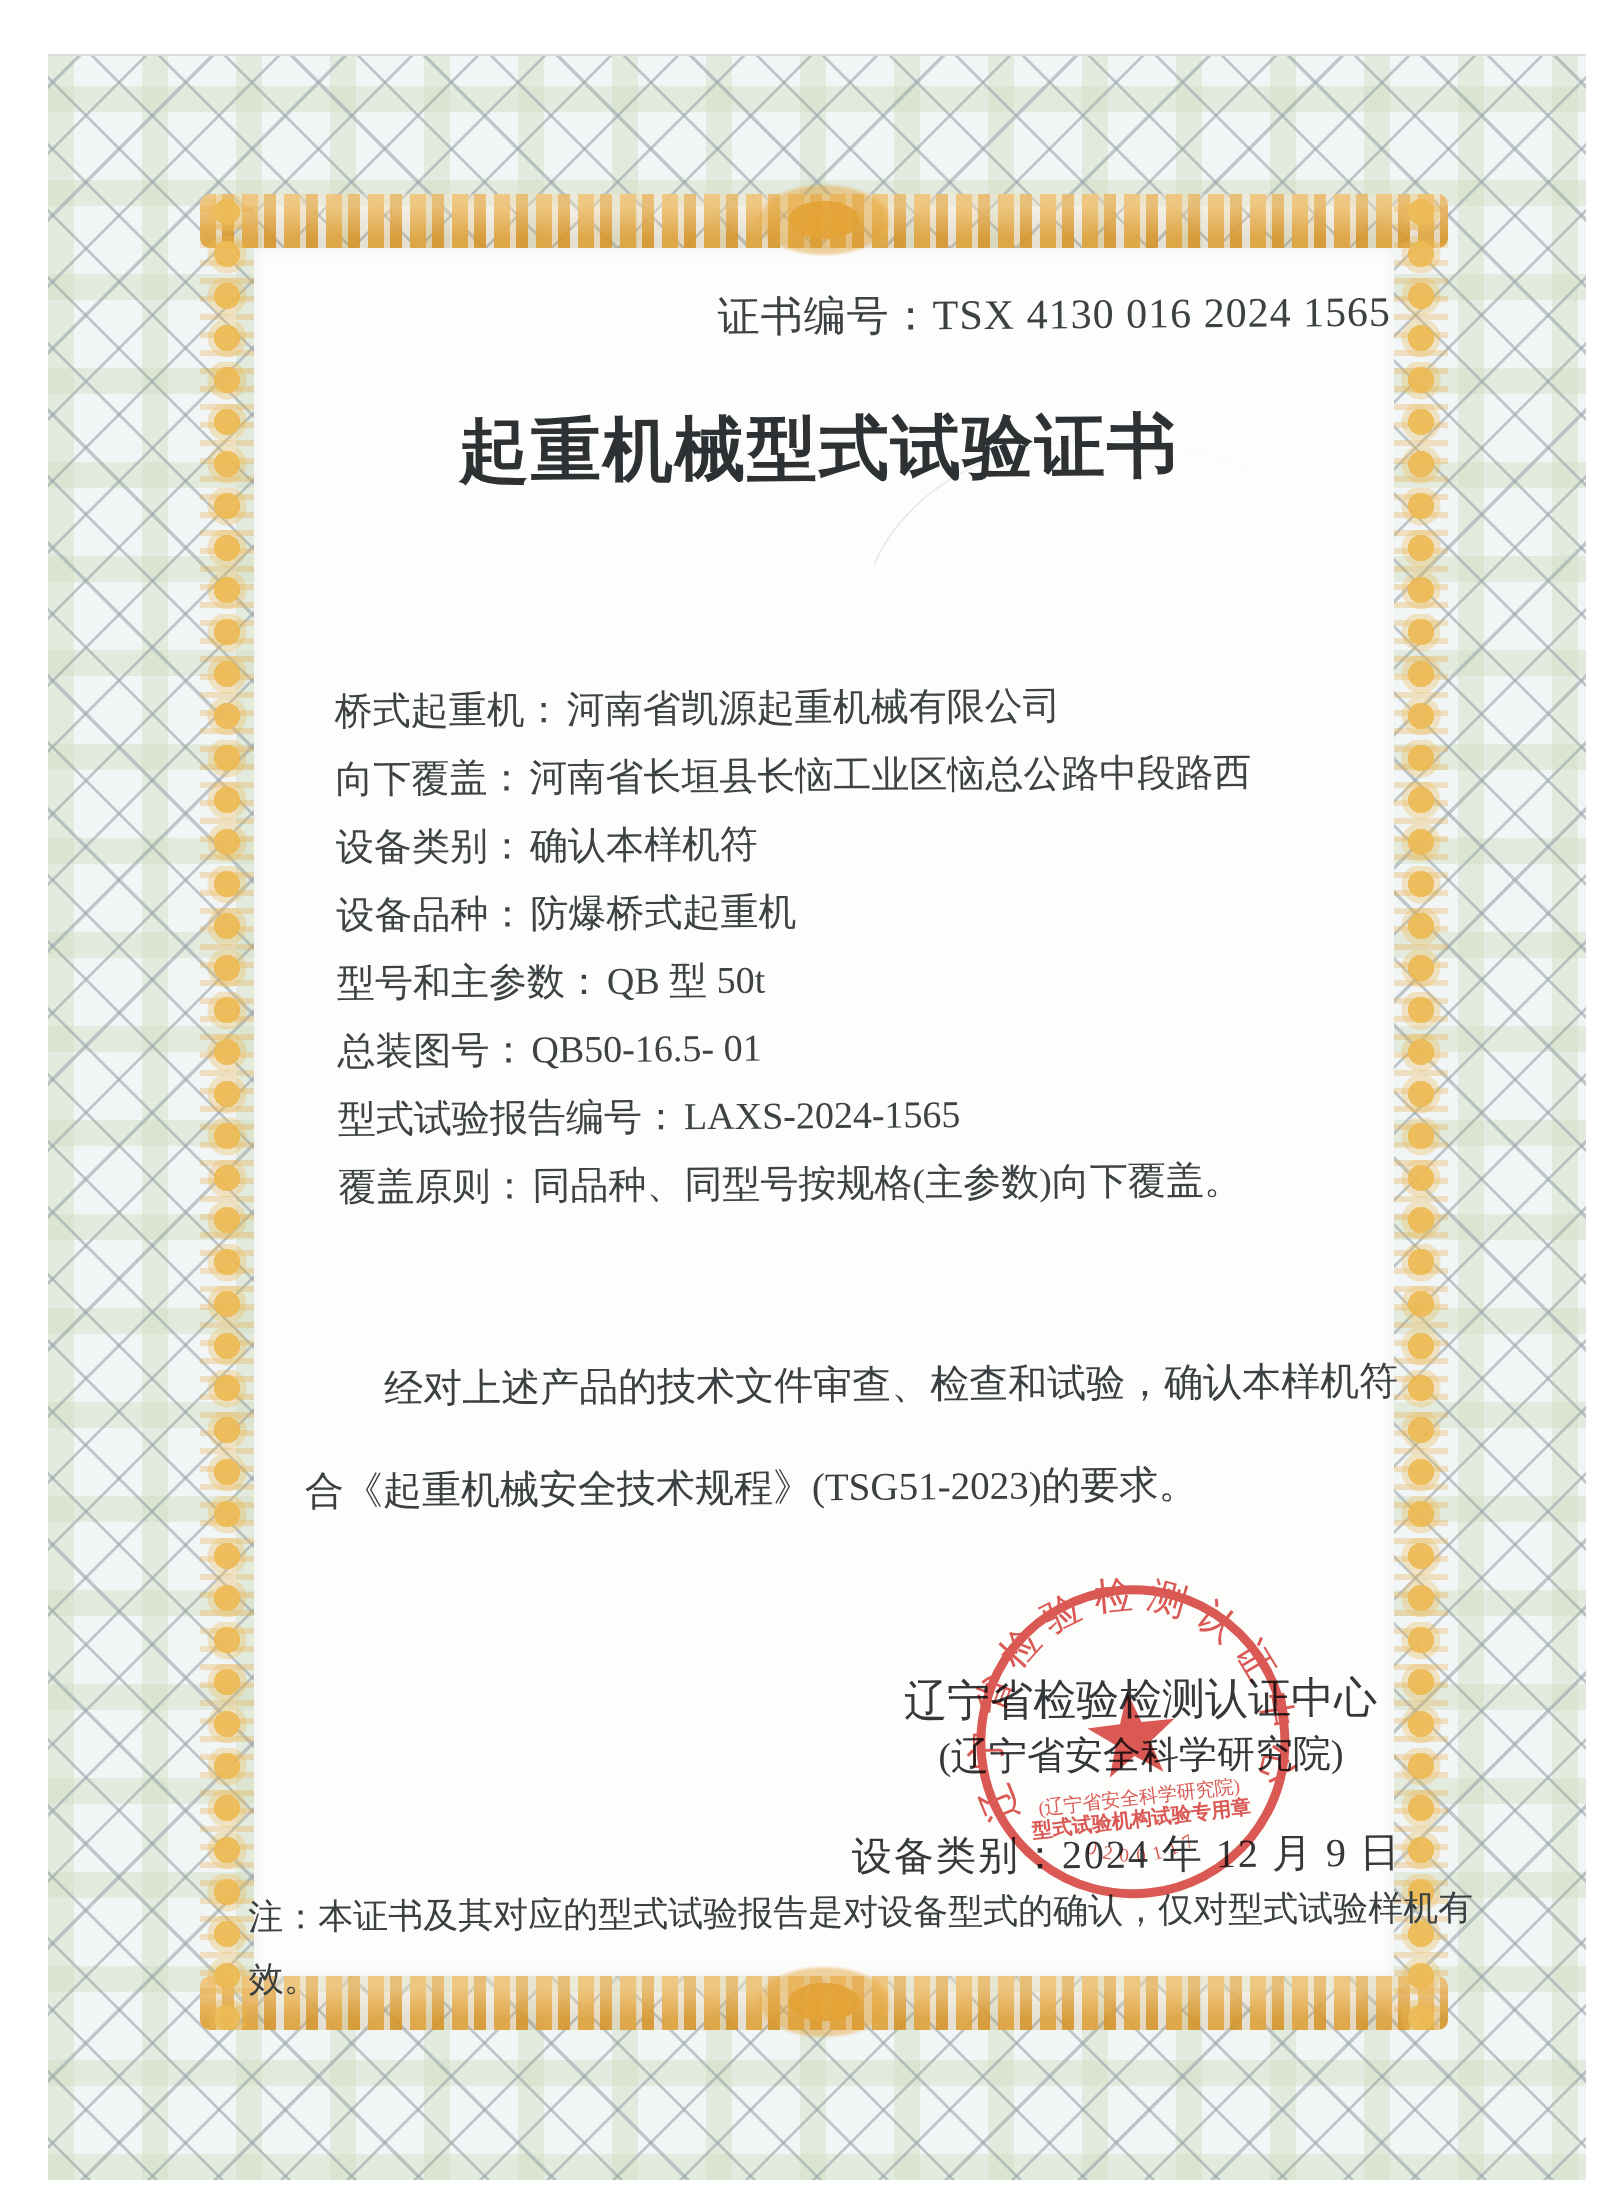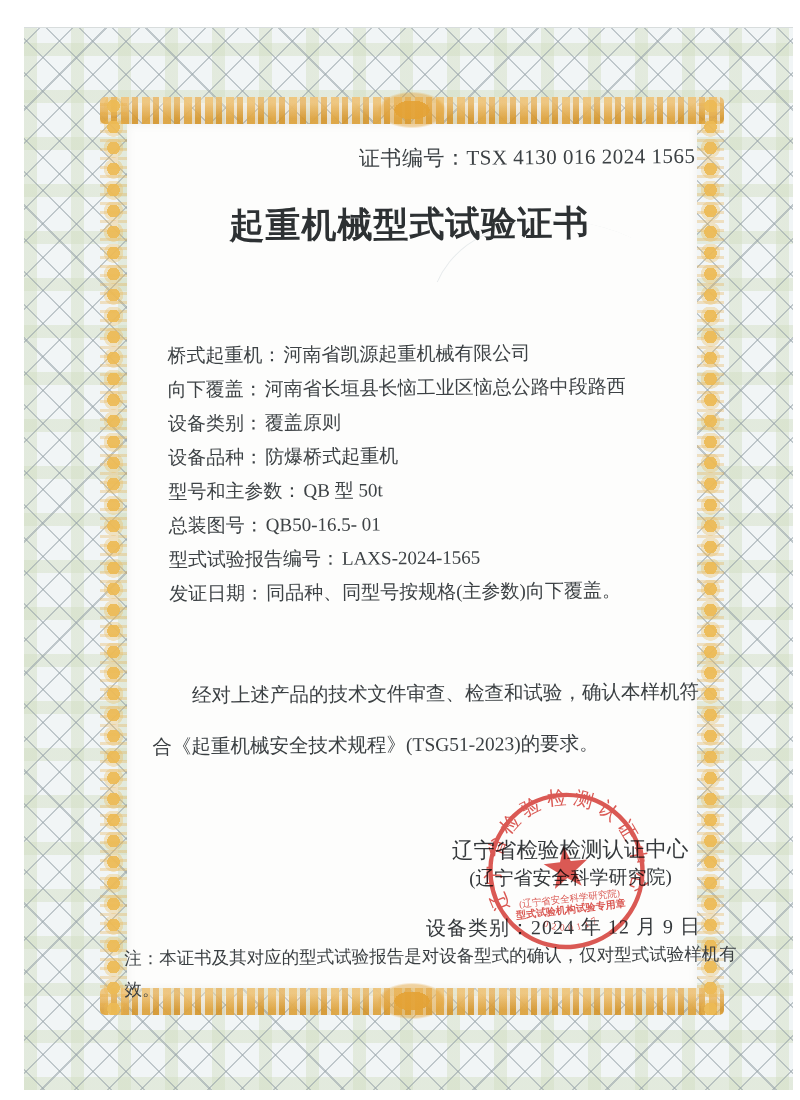--- a/index.html
+++ b/index.html
@@ -107,26 +107,26 @@
 
   <div class="doc">
 
     <div class="cert-no"><span>证书编号：</span><span>TSX 4130 016 2024 1565</span></div>
 
     <h1 class="title">起重机械型式试验证书</h1>
 
     <div class="fields">
       <div class="frow"><span class="flabel">桥式起重机：</span><span class="fvalue">河南省凯源起重机械有限公司</span></div>
       <div class="frow"><span class="flabel">向下覆盖：</span><span class="fvalue">河南省长垣县长恼工业区恼总公路中段路西</span></div>
-      <div class="frow"><span class="flabel">设备类别：</span><span class="fvalue">覆盖原则</span></div>
+      <div class="frow"><span class="flabel">设备类别：</span><span class="fvalue">确认本样机符</span></div>
       <div class="frow"><span class="flabel">设备品种：</span><span class="fvalue">防爆桥式起重机</span></div>
       <div class="frow"><span class="flabel">型号和主参数：</span><span class="fvalue">QB 型 50t</span></div>
       <div class="frow"><span class="flabel">总装图号：</span><span class="fvalue">QB50-16.5- 01</span></div>
       <div class="frow"><span class="flabel">型式试验报告编号：</span><span class="fvalue">LAXS-2024-1565</span></div>
-      <div class="frow"><span class="flabel">发证日期：</span><span class="fvalue">同品种、同型号按规格(主参数)向下覆盖。</span></div>
+      <div class="frow"><span class="flabel">覆盖原则：</span><span class="fvalue">同品种、同型号按规格(主参数)向下覆盖。</span></div>
     </div>
 
     <div class="statement">
       <div class="st-line st-line1">经对上述产品的技术文件审查、检查和试验，确认本样机符</div>
       <div class="st-line">合《起重机械安全技术规程》(TSG51-2023)的要求。</div>
     </div>
 
     <div class="issuer-name">辽宁省检验检测认证中心</div>
     <div class="issuer-sub">(辽宁省安全科学研究院)</div>
 

